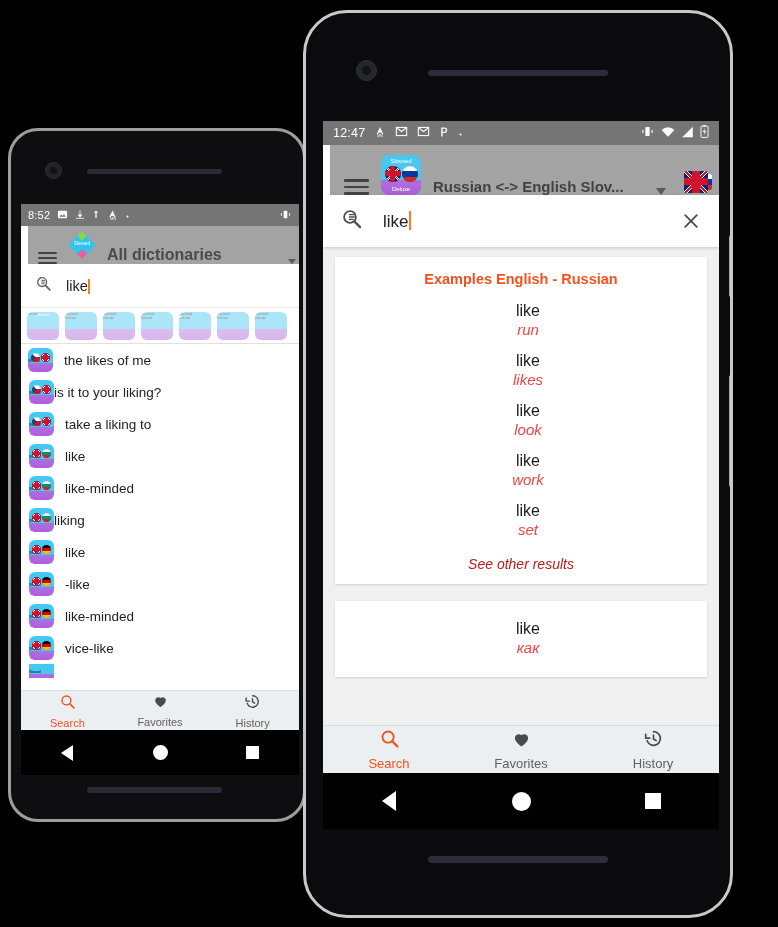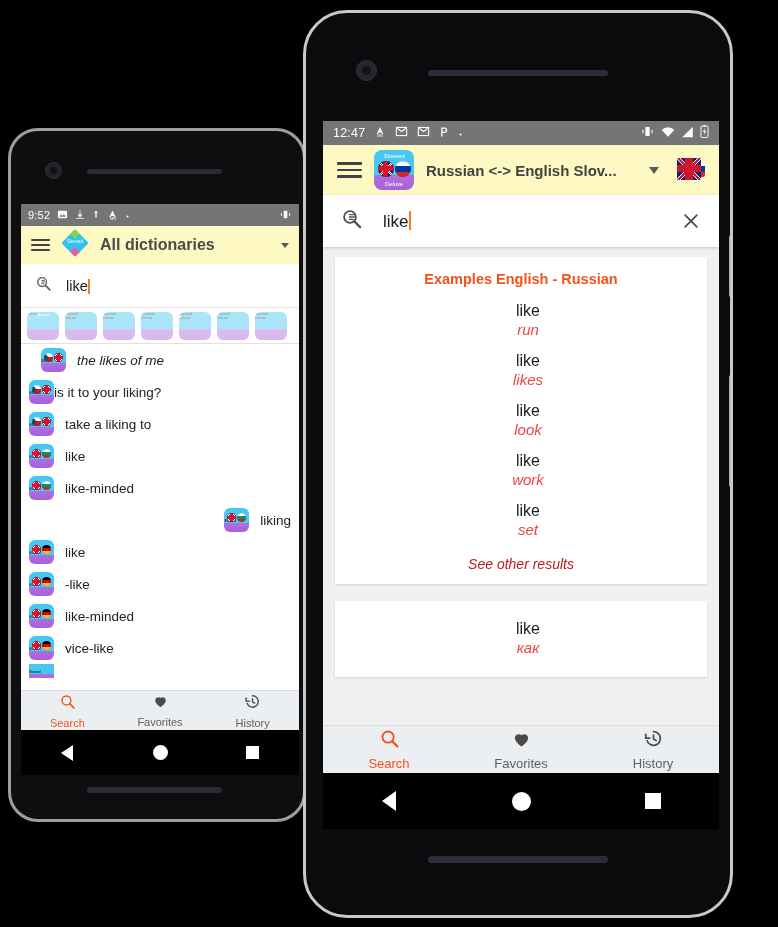--- a/index.html
+++ b/index.html
@@ -99,23 +99,24 @@
     display: flex; align-items: center;
     background: #757575; color: #fff;
     width: 100%;
   }
   .statusbar .clock { font-weight: 400; letter-spacing: .2px; }
   .statusbar .sb-left { display:flex; align-items:center; gap:7px; flex:1; }
   .statusbar .sb-right { display:flex; align-items:center; gap:5px; }
   .sb-ico { display:inline-block; opacity:.97; }
 
   .appbar {
-    display: flex; align-items: center;
-    background: #fef9c3;
+    display: flex; align-items: flex-end;
+    background: #a3a3a3;
     width: 100%;
+    margin-left: 7px;
   }
   .hamburger { display:flex; flex-direction:column; justify-content:center; }
   .hamburger i { display:block; background:#424242; border-radius:1px; }
 
   .appicon { position: relative; border-radius: 8px; overflow:hidden;
              background: linear-gradient(#46c8f0 0%, #46c8f0 62%, #b06fe0 62%, #a95fd8 100%); }
   .appicon .lbl-top, .appicon .lbl-bot {
     position:absolute; left:0; right:0; text-align:center;
     color:#fff; font-family:"Liberation Sans", sans-serif;
     line-height:1; letter-spacing:-.2px;
@@ -214,21 +215,21 @@
 
   <div class="phone" id="phone-back">
     <div class="cam"></div>
     <div class="speaker"></div>
     <div class="bottombar"></div>
 
     <div class="screen">
 
       <div class="statusbar" style="height:22px;padding:0 7px;font-size:11px;">
         <div class="sb-left">
-          <span class="clock">9:52</span>
+          <span class="clock">8:52</span>
           <span class="sb-ico">
             <svg width="11" height="11" viewBox="0 0 24 24">
                 <rect x="2" y="4" width="20" height="16" rx="2" fill="#fff"></rect>
                 <path d="M5 17l4-5 3 3 3-4 4 6z" fill="#757575"></path>
               </svg>
           </span>
           <span class="sb-ico">
             <svg width="10" height="11" viewBox="0 0 24 24">
                 <path d="M11 2h2v10h5l-6 7-6-7h5z" fill="#fff"></path>
                 <rect x="3" y="20" width="18" height="2" fill="#fff"></rect>
@@ -357,21 +358,21 @@
           <div class="flags" style="top:6px;gap:1px;">
             <span class="circ fl-uk" style="width:11px;height:11px;"></span>
             <span class="circ fl-bg" style="width:11px;height:11px;"></span>
           </div>
           <div class="lbl-bot" style="bottom:1px;font-size:3.6px;">Deluxe</div>
         </div>
       </div>
 
       <div style="background:#fff;">
 
-        <div class="listrow" style="height:32px;padding:0 20px;gap:11px;font-style:italic;">
+        <div class="listrow" style="height:32px;padding:0 7px;gap:11px;">
           <span class="chip" style="width:25px;height:24px;opacity:1;flex:none;">
             <span class="lbl-top" style="top:1px;font-size:3.2px;">Slovoed</span>
             <span class="flags" style="top:5px;gap:1px;position:absolute;left:0;right:0;display:flex;justify-content:center;">
               <span class="circ fl-cz" style="width:9px;height:9px;"></span>
               <span class="circ fl-uk" style="width:9px;height:9px;"></span>
             </span>
             
           </span>
           <span class="txt" style="font-size:13.5px;">the likes of me</span>
         </div>
@@ -417,21 +418,21 @@
             <span class="lbl-top" style="top:1px;font-size:3.2px;">Slovoed</span>
             <span class="flags" style="top:5px;gap:1px;position:absolute;left:0;right:0;display:flex;justify-content:center;">
               <span class="circ fl-uk" style="width:9px;height:9px;"></span>
               <span class="circ fl-bg" style="width:9px;height:9px;"></span>
             </span>
             
           </span>
           <span class="txt" style="font-size:13.5px;">like-minded</span>
         </div>
 
-        <div class="listrow" style="height:32px;padding:0 8px;gap:11px;justify-content:flex-end;">
+        <div class="listrow" style="height:32px;padding:0 8px;">
           <span class="chip" style="width:25px;height:24px;opacity:1;flex:none;">
             <span class="lbl-top" style="top:1px;font-size:3.2px;">Slovoed</span>
             <span class="flags" style="top:5px;gap:1px;position:absolute;left:0;right:0;display:flex;justify-content:center;">
               <span class="circ fl-uk" style="width:9px;height:9px;"></span>
               <span class="circ fl-bg" style="width:9px;height:9px;"></span>
             </span>
             
           </span>
           <span class="txt" style="font-size:13.5px;">liking</span>
         </div>

